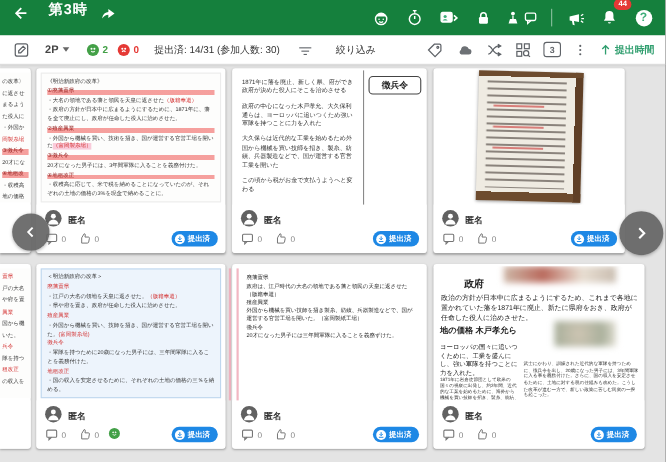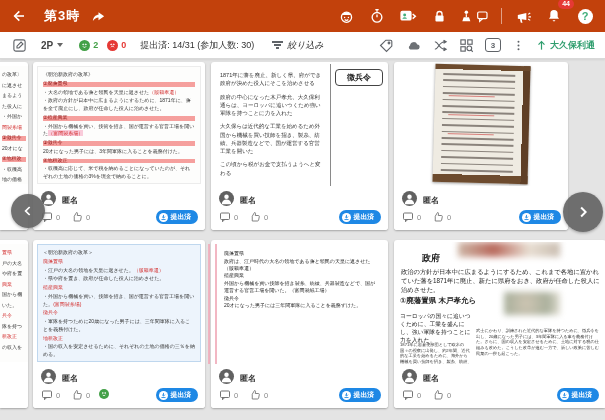--- a/index.html
+++ b/index.html
@@ -1,41 +1,41 @@
 <!DOCTYPE html>
 <html><head>
 <meta charset="utf-8">
 <style>
   html,body{margin:0;padding:0;background:#888;}
   #app{position:relative;width:605px;height:420px;background:#e4e4e4;overflow:hidden;
        font-family:"Liberation Sans","DejaVu Sans",sans-serif;-webkit-font-smoothing:antialiased;}
   
-  .app-header{position:absolute;left:0;top:0;width:605px;height:32px;background:#c2410c;
-              display:flex;align-items:center;color:#fff;z-index:30;}
+  .app-header{position:absolute;left:0;top:0;width:605px;height:32px;background:#15803d;
+              display:flex;align-items:flex-start;color:#fff;z-index:30;}
   .hbtn{display:flex;align-items:center;justify-content:center;width:24px;height:24px;cursor:pointer;}
   .app-title{font-size:13px;font-weight:bold;margin:0 6px 0 14px;letter-spacing:1px;}
   .hright{position:absolute;right:8px;top:0;height:32px;display:flex;align-items:center;gap:7px;}
   .hsep{width:1px;height:16px;background:rgba(255,255,255,.5);margin:0 2px;}
   .bell-wrap{position:relative;}
   .badge{position:absolute;top:-5px;right:-8px;background:#e53935;color:#fff;font-size:7px;font-weight:bold;
          border-radius:8px;padding:1px 4px;line-height:1.2;}
   .help-circle{width:15px;height:15px;border-radius:50%;background:#fff;color:#3fae7a;font-size:11px;
                font-weight:bold;display:flex;align-items:center;justify-content:center;}
   
   .toolbar{position:absolute;left:0;top:32px;width:605px;height:26px;background:#ffffff;
            border-bottom:1px solid #d9d9d9;display:flex;align-items:center;z-index:25;
            box-shadow:0 1px 2px rgba(0,0,0,.08);}
   .tb-item{display:flex;align-items:center;color:#5f6368;}
   .pagemode{font-size:10px;font-weight:bold;color:#444;margin-left:14px;display:flex;align-items:center;cursor:pointer;}
   .caret{width:0;height:0;border-left:3.5px solid transparent;border-right:3.5px solid transparent;
          border-top:4px solid #666;margin-left:4px;}
   .emocount{font-size:9px;margin-left:3px;font-weight:bold;}
   .face{width:11px;height:11px;border-radius:50%;display:flex;align-items:center;justify-content:center;}
   .submitted-status{font-size:9px;color:#333;margin-left:14px;}
-  .filter{margin-left:18px;font-size:9px;color:#333;display:flex;align-items:center;gap:4px;cursor:pointer;font-style:italic;}
+  .filter{margin-left:18px;font-size:9px;color:#333;display:flex;align-items:flex-end;gap:22px;cursor:pointer;}
   .flines span{display:block;height:1.5px;background:#5f6368;margin:1.5px auto;}
   .tbright{position:absolute;right:10px;top:0;height:26px;display:flex;align-items:center;gap:11px;}
   .box3{min-width:12px;height:12px;border:1.5px solid #5f6368;border-radius:3px;font-size:8px;color:#5f6368;
         display:flex;align-items:center;justify-content:center;padding:0 1px;font-weight:bold;}
   .sort{color:#2f9e6e;font-size:9px;font-weight:bold;display:flex;align-items:center;gap:3px;cursor:pointer;}
   
   .card{position:absolute;background:#fff;border-radius:3px;box-shadow:0 1px 2px rgba(0,0,0,.28);overflow:hidden;}
   .row1{top:62px;height:168px;} .row2{top:240px;height:168px;}
   .page{position:absolute;left:4px;right:4px;top:4px;height:118px;overflow:hidden;background:#fdfdfc;
         border:1px solid #ececec;padding:4px 5px;box-sizing:border-box;color:#333;}
@@ -264,21 +264,21 @@
             <circle cx="12" cy="5" r="1.8"></circle>
             <circle cx="12" cy="12" r="1.8"></circle>
             <circle cx="12" cy="19" r="1.8"></circle>
           </svg>
       </div>
       <div class="sort">
         <svg width="11" height="11" viewBox="0 0 24 24" fill="none" stroke="#2f9e6e" stroke-width="2.6">
             <path d="M12 21 V4"></path>
             <path d="M5.5 10 L12 3.5 L18.5 10"></path>
           </svg>
-        <span>大久保利通</span>
+        <span>提出時間</span>
       </div>
     </div>
   </div>
 
   <div class="strip5"></div>
 
   <div class="card row1 partial">
     <div class="page lines">
 
     <div class="ln"><span>の改革〉</span></div>
@@ -537,27 +537,27 @@
               <path d="M12 3 v10"></path>
               <path d="M7 9 l5 5 5-5"></path>
               <path d="M5 19 h14"></path>
             </svg>
           </span>
         <span class="pill-txt">提出済</span>
       </span>
     </div>
   </div>
 
-  <div class="card row2" style="left:394px;width:192px;padding-left:20px;">
+  <div class="card row2" style="left:394px;width:192px;">
     <div class="c6">
       <div class="blur1"></div>
       <div class="blur2"></div>
       <div class="c6h">政府</div>
       <div class="c6p">政治の方針が日本中に広まるようにするため、これまで各地に置かれていた藩を1871年に廃止、新たに県府をおき、政府が任命した役人に治めさせた。</div>
-      <div class="c6names">①廃藩置県 木戸孝允ら</div>
+      <div class="c6names">地の価格 木戸孝允ら</div>
       <div class="c6left">ヨーロッパの国々に追いつくために、工業を盛んにし、強い軍隊を持つことに力を入れた。</div>
       <div class="c6tinyl">1871年に岩倉使節団として欧米の国々の視察に出発し、約2年間、近代的な工業を始めるために、海外から機械を買い技師を招き、製糸、紡績、兵器製造などで、国が運営する官営工場を開いた。</div>
       <div class="c6tinyr">武士にかわり、訓練された近代的な軍隊を持つために、徴兵令を出し、20歳になった男子には、3年間軍隊に入る事を義務付けた。さらに、国の収入を安定させるために、土地に対する税の仕組みも改めた。こうした改革が進む一方で、新しい政策に苦しむ民衆の一揆も起こった。</div>
     </div>
     <div class="cfooter">
       <span class="avatar"><svg width="15" height="15" viewBox="0 0 24 24" fill="#fff">
             <circle cx="12" cy="9" r="3.6"></circle>
             <path d="M4.5 21 a7.5 7.5 0 0 1 15 0 Z"></path>
           </svg></span>
       <span class="uname">匿名</span>

